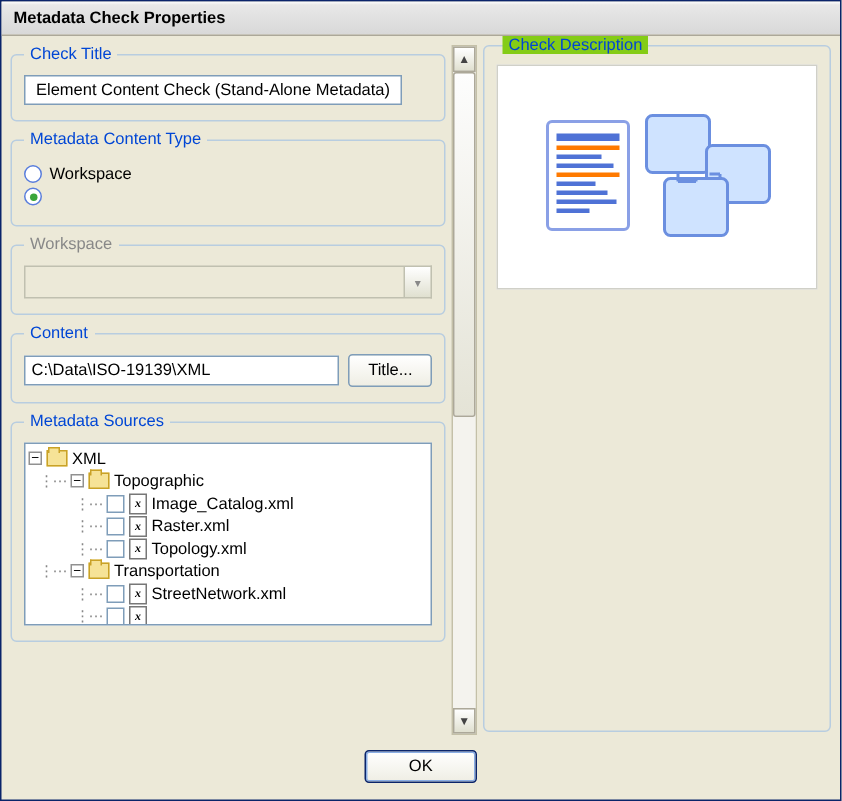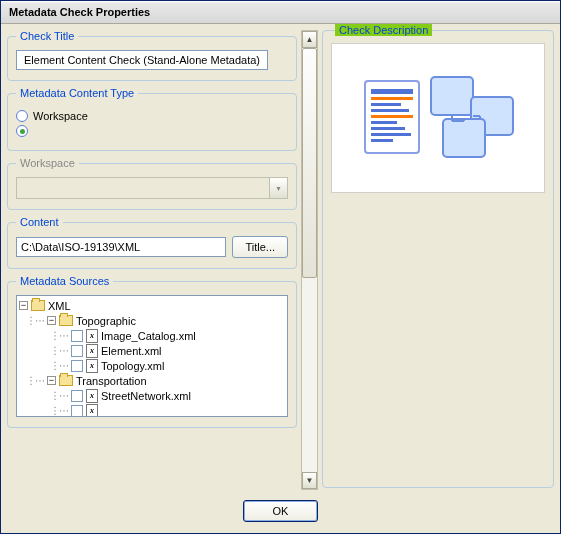--- a/index.html
+++ b/index.html
@@ -211,21 +211,21 @@
             <span class="dots">⋮⋯</span>
           <span class="chk"></span>
           <span class="xml-ico">x</span>
           <span>Image_Catalog.xml</span>
         </div>
         <div class="tn">
           <span class="ind" style="width:28px"></span>
             <span class="dots">⋮⋯</span>
           <span class="chk"></span>
           <span class="xml-ico">x</span>
-          <span>Element.xml</span>
+          <span>Raster.xml</span>
         </div>
         <div class="tn">
           <span class="ind" style="width:28px"></span>
             <span class="dots">⋮⋯</span>
           <span class="chk"></span>
           <span class="xml-ico">x</span>
           <span>Topology.xml</span>
         </div>
 
         <div class="tn">

